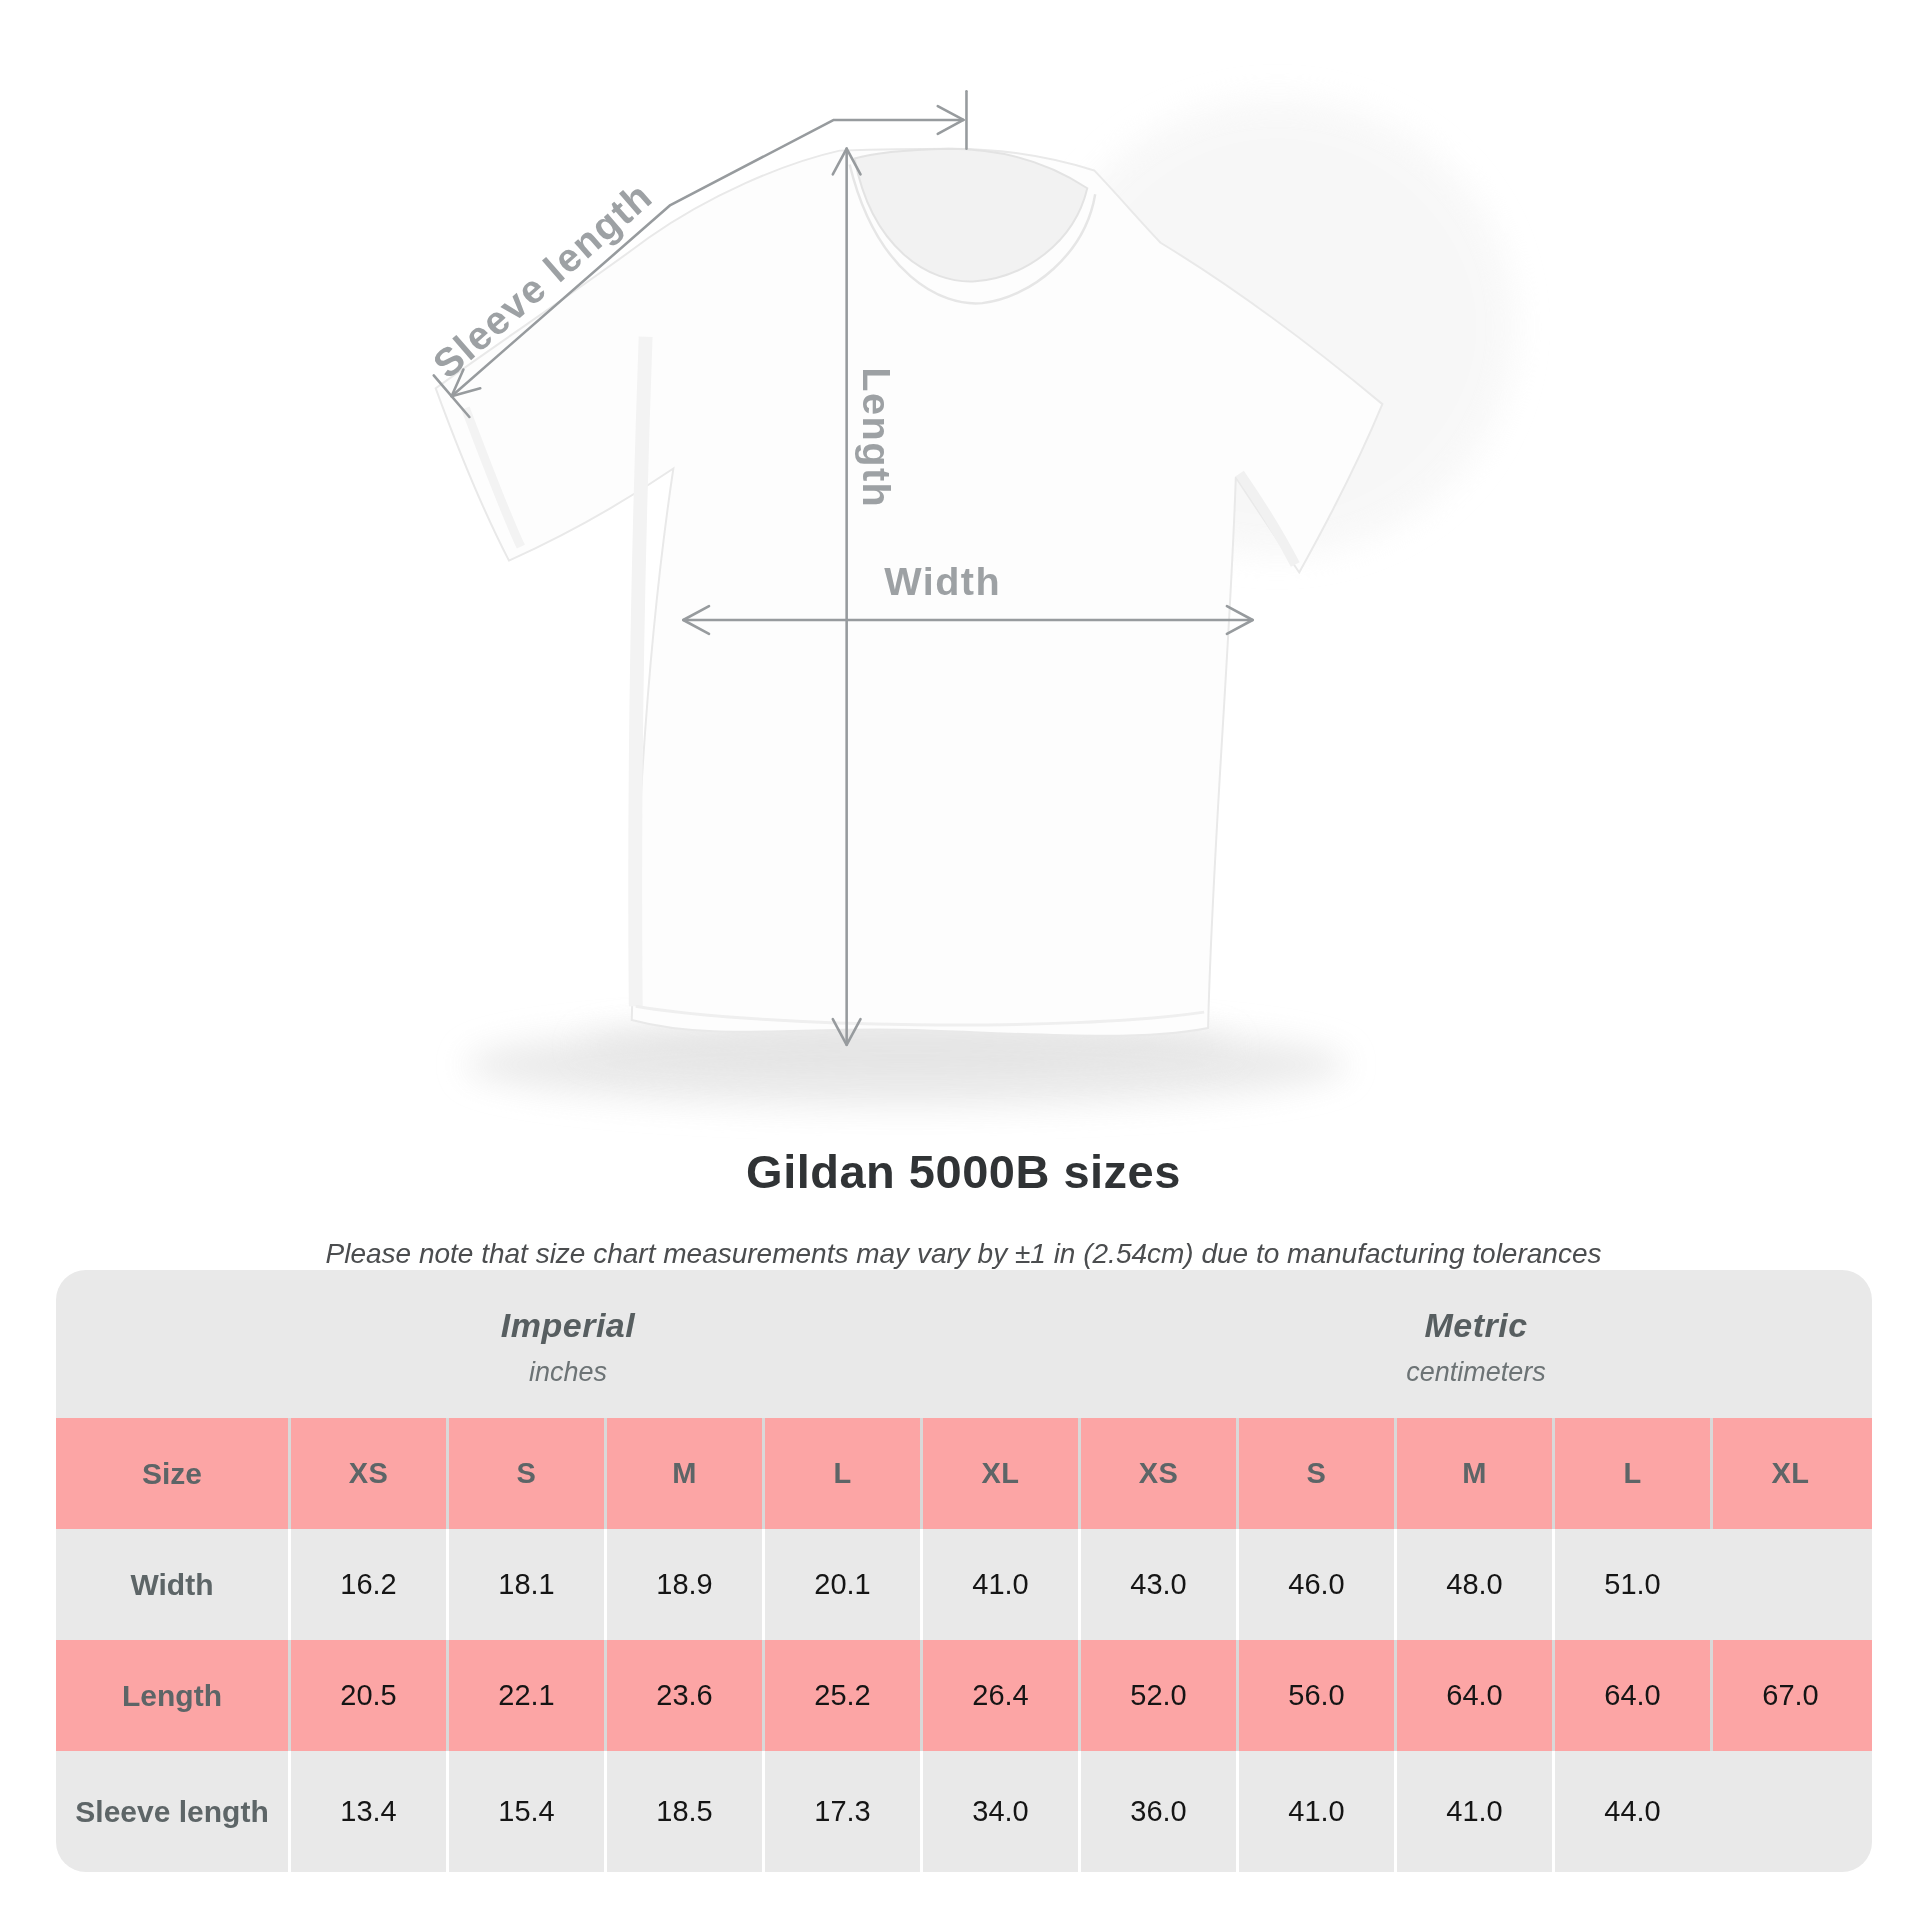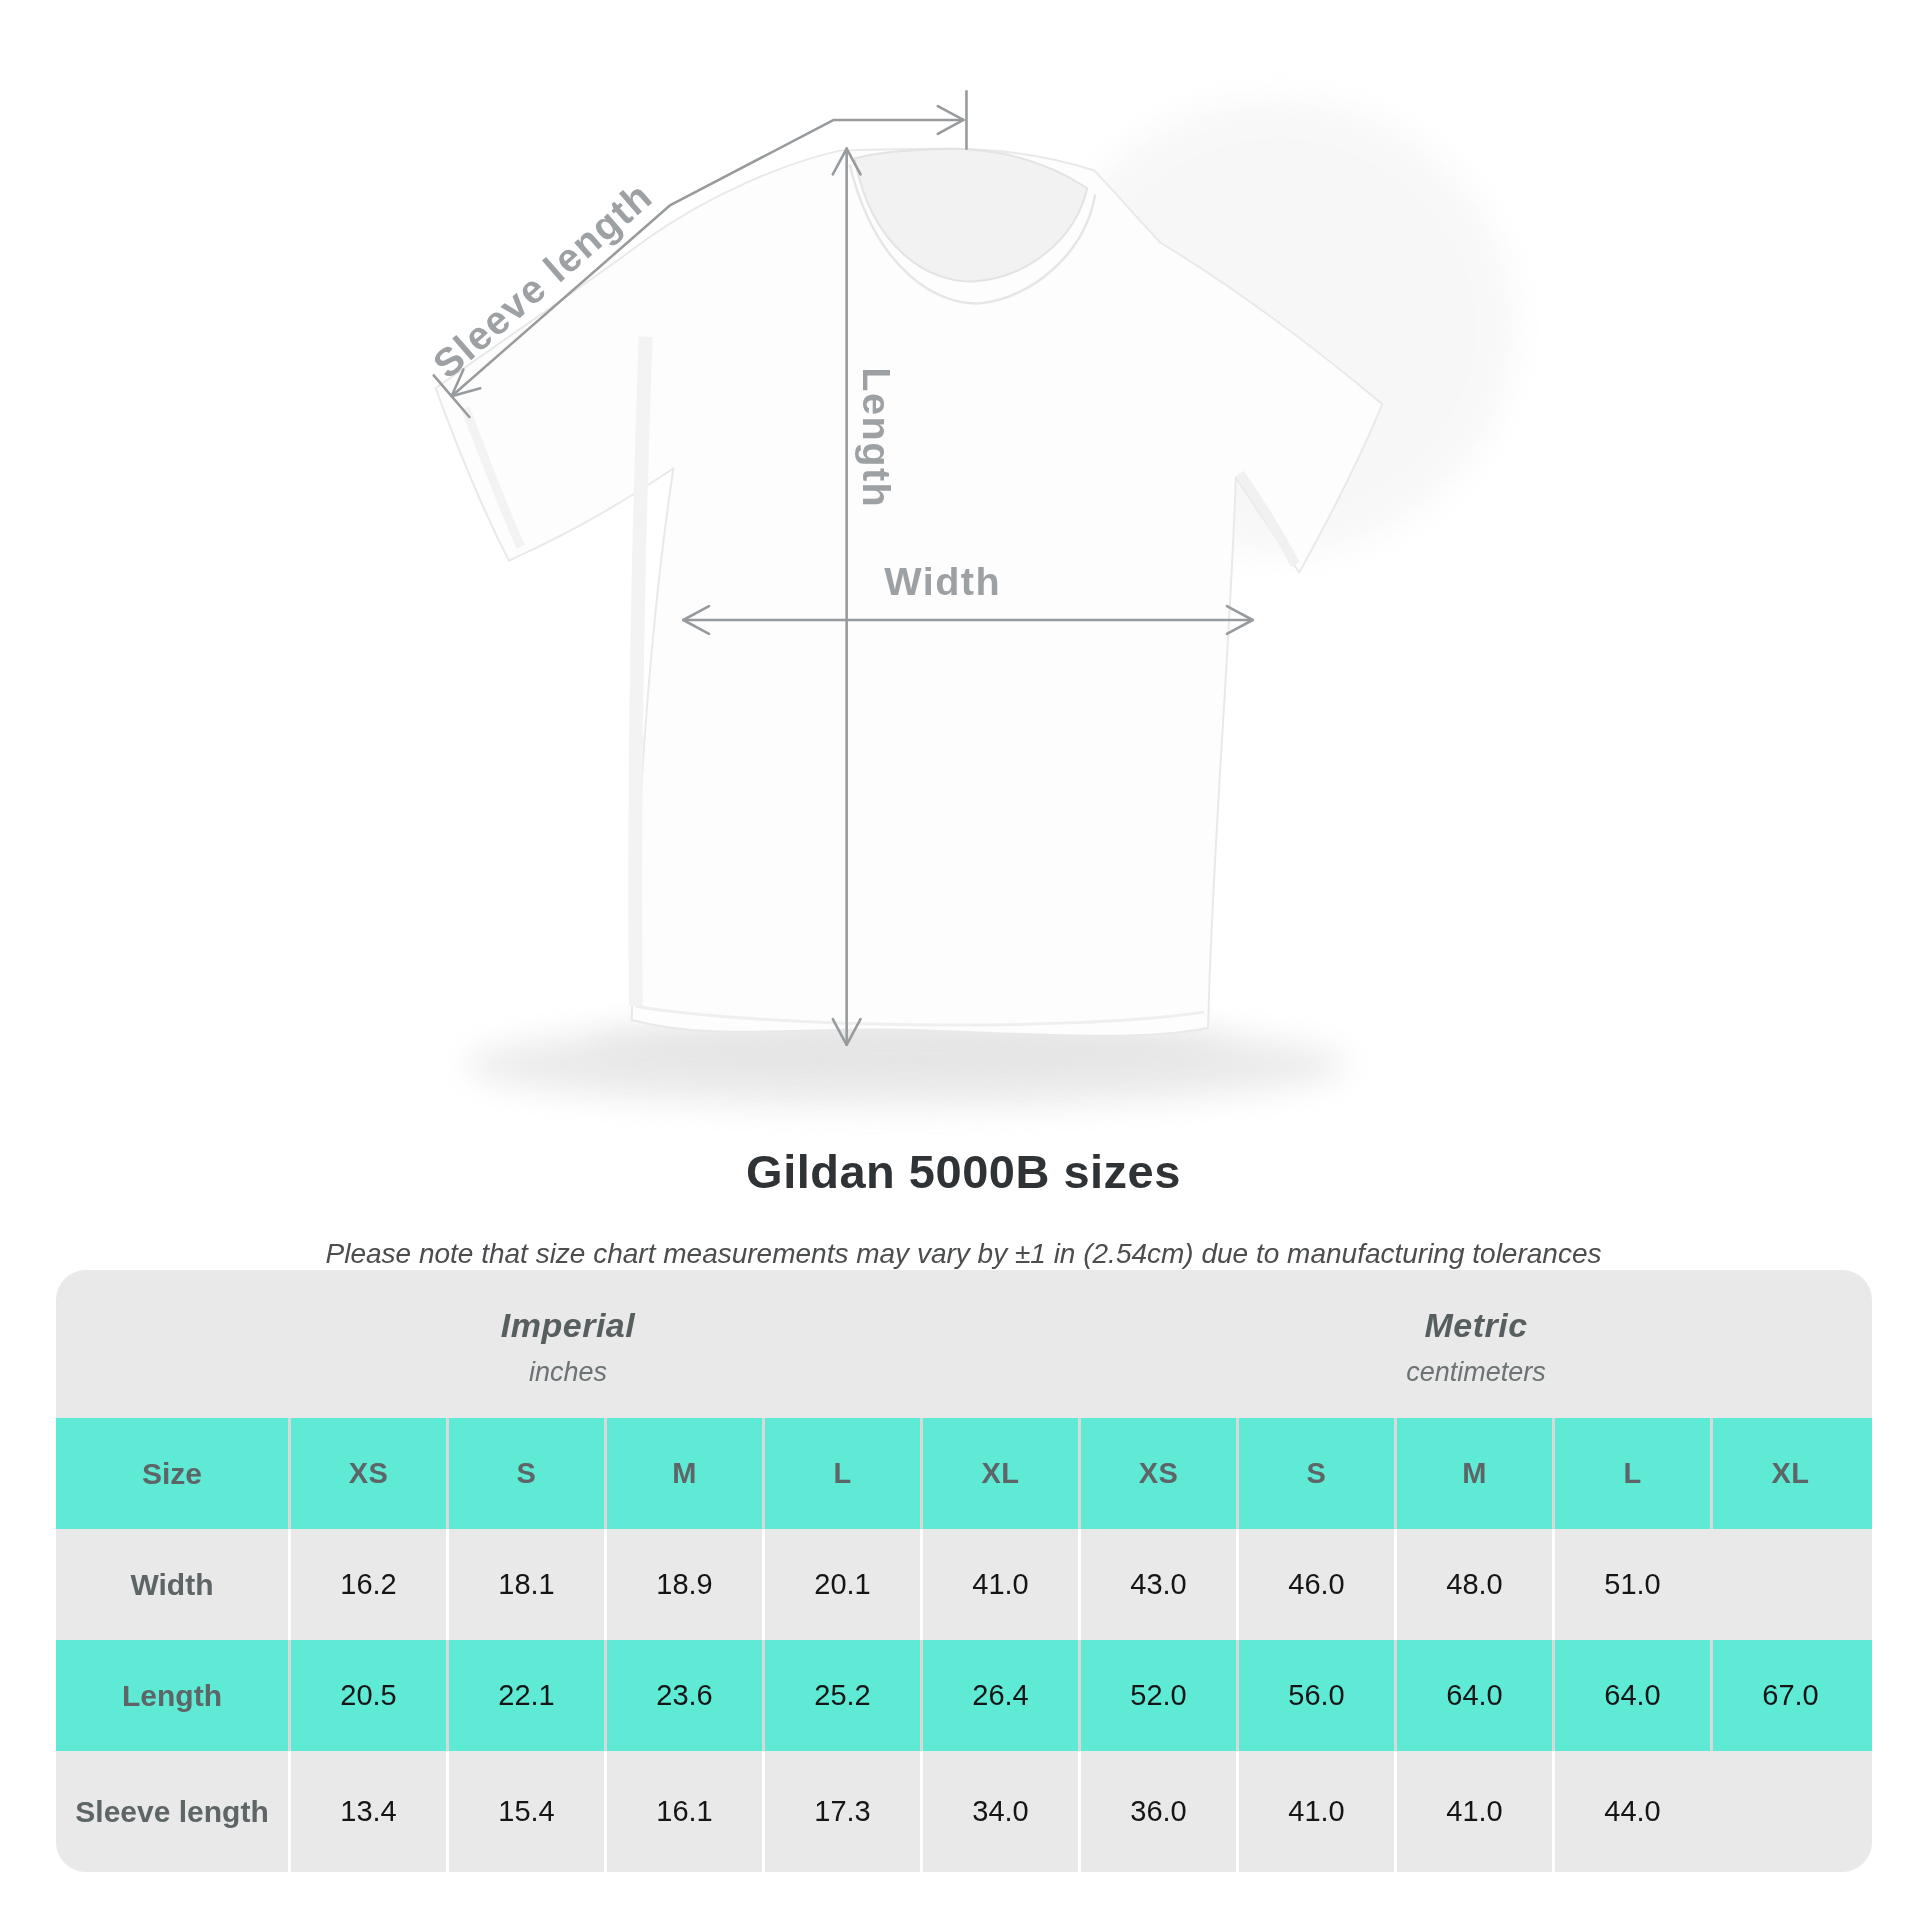--- a/index.html
+++ b/index.html
@@ -21,21 +21,21 @@
   
   .sizetable{position:absolute;left:56px;top:1270px;width:1816px;border-radius:30px;
              overflow:hidden;}
   .band{display:grid;grid-template-columns:1024px 792px;height:148px;background:#e9e9e9;}
   .band-group{display:flex;flex-direction:column;align-items:center;justify-content:center;gap:12px;padding-top:6px;}
   .band-title{font-size:34px;font-weight:bold;font-style:italic;color:#575e60;letter-spacing:0.5px;}
   .band-unit{font-size:27px;font-style:italic;color:#6c7375;}
 
   .trow{display:grid;grid-template-columns:232px repeat(10,158px);height:111px;}
   .trow.last{height:121px;}
-  .row-white{background:#5eead4;--sep:#d9d9d9;}
+  .row-white{background:#fca5a5;--sep:#d9d9d9;}
   .row-gray{background:#e9e9e9;--sep:#ffffff;}
   .cell{display:flex;align-items:center;justify-content:center;}
   .trow .cell + .cell{border-left:3px solid var(--sep);}
   .rowlabel{font-size:30px;font-weight:bold;color:#5d6567;}
   .sizecol{font-size:29px;font-weight:bold;color:#5d6567;letter-spacing:0.5px;text-align:center;}
   .num{font-size:29px;color:#151515;}
 </style>
 </head>
 <body>
 
@@ -164,21 +164,21 @@
       <div class="cell num">56.0</div>
       <div class="cell num">64.0</div>
       <div class="cell num">64.0</div>
       <div class="cell num">67.0</div>
     </div>
 
     <div class="trow row-gray last">
       <div class="cell rowlabel">Sleeve length</div>
       <div class="cell num">13.4</div>
       <div class="cell num">15.4</div>
-      <div class="cell num">16.1</div>
+      <div class="cell num">18.5</div>
       <div class="cell num">17.3</div>
       <div class="cell num">34.0</div>
       <div class="cell num">36.0</div>
       <div class="cell num">41.0</div>
       <div class="cell num">41.0</div>
       <div class="cell num">44.0</div>
     </div>
 
   </div>
 </div>

